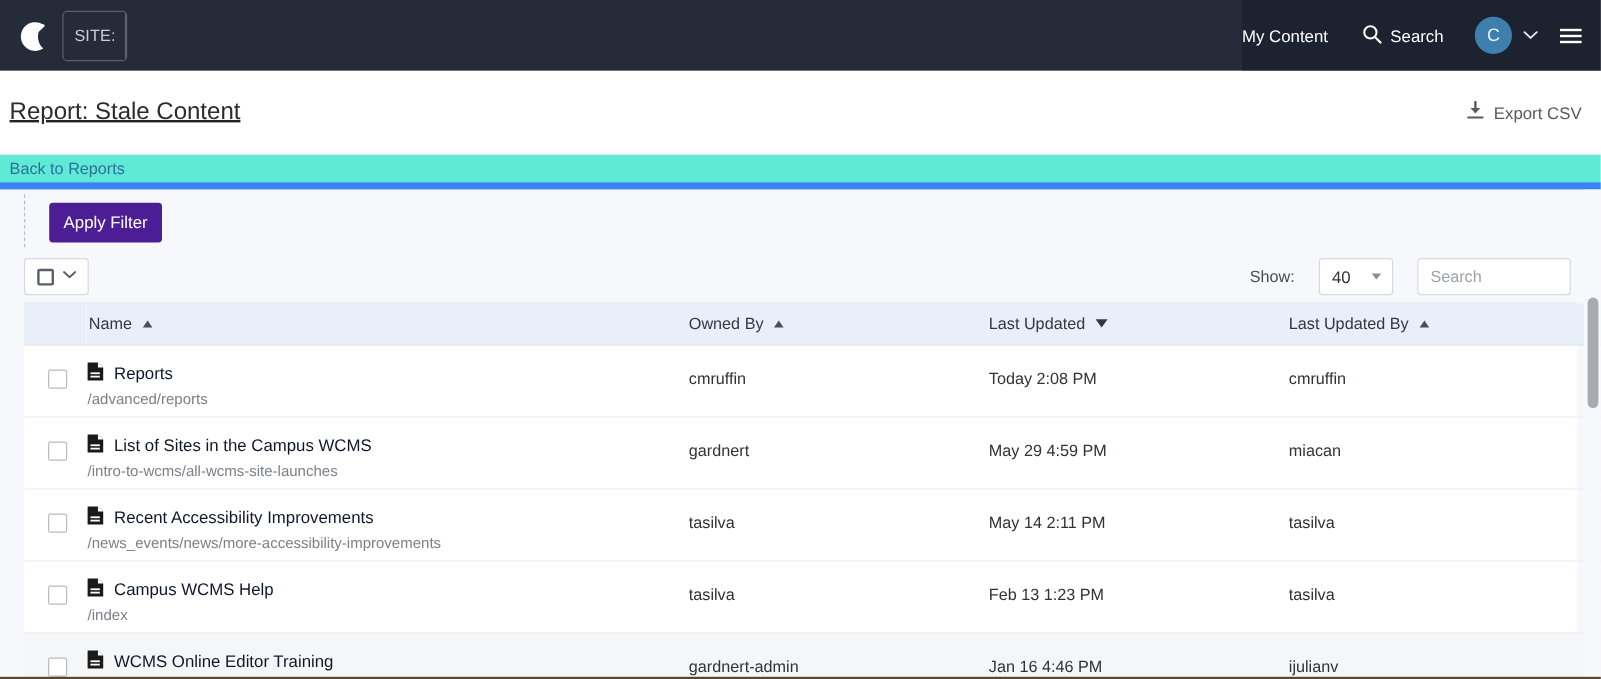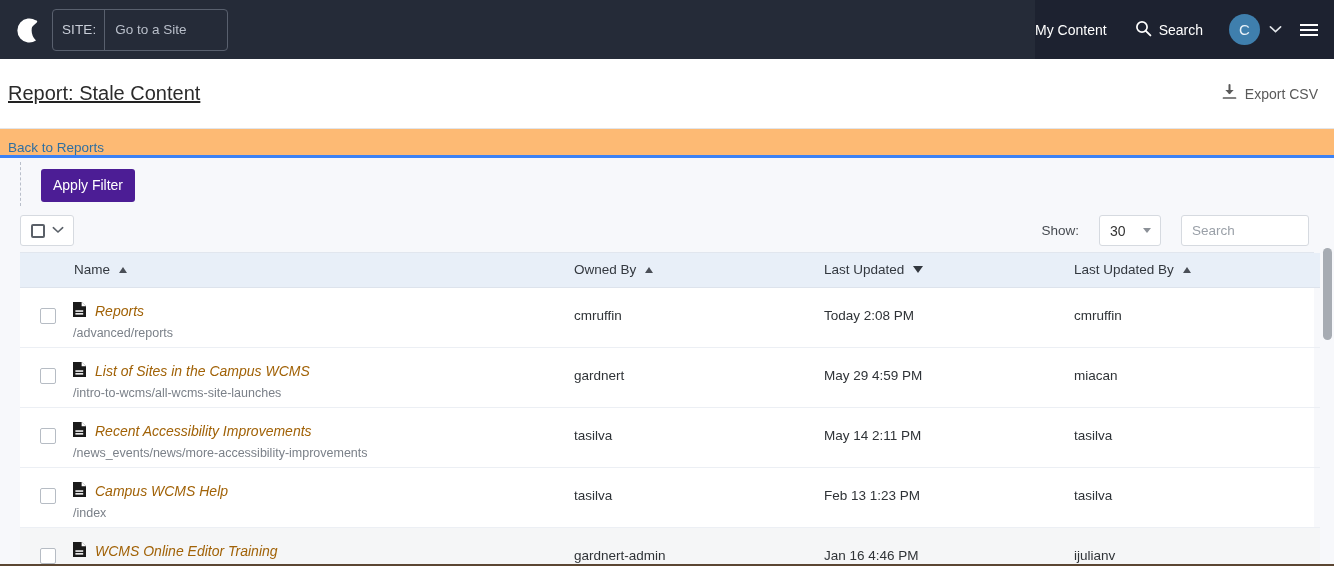--- a/index.html
+++ b/index.html
@@ -130,24 +130,24 @@
     align-items: center;
     gap: 8px;
     color: #595959;
     font-size: 14px;
     cursor: pointer;
   }
 
   
   .crumb-bar {
     height: 29px;
-    background: #fdba74;
-    border-bottom: 3px solid #3b82f6;
-    display: flex;
-    align-items: flex-end;
+    background: #5eead4;
+    border-bottom: 6px solid #3b82f6;
+    display: flex;
+    align-items: center;
     padding-left: 8px;
   }
   .crumb-link {
     color: #2f6fa0;
     font-size: 13.5px;
     cursor: pointer;
   }
 
   
   .content {
@@ -295,21 +295,21 @@
   .row-cbox {
     width: 16px; height: 16px;
     border: 1px solid #b6bcc4;
     border-radius: 2px;
     background: #ffffff;
     cursor: pointer;
   }
   td.cell-name { padding-top: 13px; }
   .name-line { display: flex; align-items: center; gap: 8px; }
   .doc-icon { flex: 0 0 auto; }
-  .name-text { font-size: 14px; color: #a16207; cursor: pointer; font-style: italic; }
+  .name-text { font-size: 14px; color: #0f172a; cursor: pointer; }
   .path-text { font-size: 12.5px; color: #7b8189; margin-top: 5px; margin-left: 1px; }
   td.cell-plain { padding-top: 20px; }
 
   
   .vscroll-track {
     position: absolute;
     right: 0; top: 0;
     width: 14px; height: 408px;
     background: #f7f8fb;
   }
@@ -336,21 +336,20 @@
 
   <div class="logo">
     <svg width="30" height="30" viewBox="0 0 30 30">
       <path d="M24 5.5A12 12 0 1 0 24 25.5 13.6 13.6 0 0 1 24 5.5Z" fill="#ffffff"></path>
       <path d="M15.5 8.5 L18.5 11.5 L24 6.5" stroke="#ffffff" stroke-width="2.4" fill="none" stroke-linecap="round"></path>
     </svg>
   </div>
 
   <div class="site-select">
     <div class="site-label">SITE:</div>
-    <div class="site-input">Go to a Site</div>
   </div>
 
   <div class="topbar-actions">
     <div class="tb-item">
       <span class="lbl">My Content</span>
     </div>
 
     <div class="tb-item">
       <span>
         <svg width="17" height="17" viewBox="0 0 17 17">
@@ -409,21 +408,21 @@
       <span class="mini-chev">
         <svg width="12" height="8" viewBox="0 0 12 8">
             <path d="M1.3 1.7 L6 6 L10.7 1.7" stroke="#5a6068" stroke-width="1.6" fill="none" stroke-linecap="round"></path>
           </svg>
       </span>
     </div>
 
     <div class="right-tools">
       <span class="show-label">Show:</span>
       <div class="show-select">
-        <span>30</span>
+        <span>40</span>
         <span class="tri"></span>
       </div>
       <div class="search-box">Search</div>
     </div>
   </div>
 
   <div class="table-wrap">
     <table>
       <colgroup>
         <col class="col-check">

